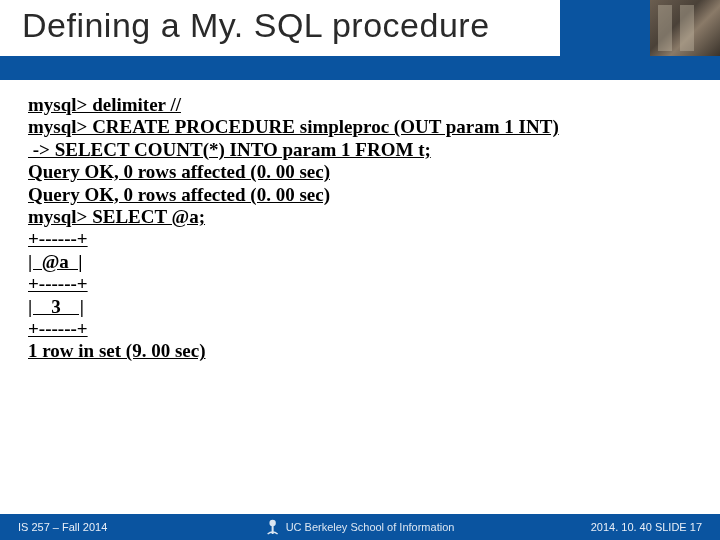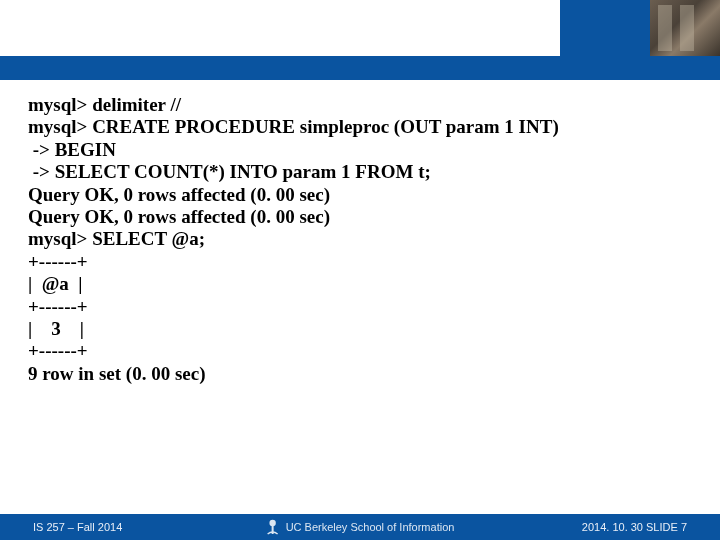--- a/index.html
+++ b/index.html
@@ -55,34 +55,35 @@
     top: 94px;
     width: 664px;
     font-family: "Times New Roman", Times, serif;
     font-size: 19px;
     line-height: 1.18;
     color: #000;
     font-weight: bold;
   }
   .body-area .line {
     white-space: pre;
+    text-decoration: underline;
   }
   .footer {
     position: absolute;
     left: 0;
     bottom: 0;
     width: 720px;
     height: 26px;
     background: #0a54a0;
     color: #e8eef7;
     font-size: 11px;
     display: flex;
     align-items: center;
     justify-content: space-between;
-    padding: 0 33px;
+    padding: 0 18px;
     box-sizing: border-box;
   }
   .footer-center {
     position: absolute;
     left: 50%;
     transform: translateX(-50%);
     display: flex;
     align-items: center;
     gap: 6px;
     color: #dbe6f2;
@@ -94,45 +95,45 @@
     display: inline-block;
     position: relative;
   }
   .berk-logo svg { display:block; }
 </style>
 </head>
 <body>
 
 <div class="title-bar">
   <div class="title-white"></div>
+  <div class="title-text">Defining a My. SQL procedure</div>
   <div class="photo-block"></div>
 </div>
 
 <div class="body-area">
   <div class="line">mysql&gt; delimiter //</div>
   <div class="line">mysql&gt; CREATE PROCEDURE simpleproc (OUT param 1 INT)</div>
-  <div class="line"> -&gt; BEGIN</div>
   <div class="line"> -&gt; SELECT COUNT(*) INTO param 1 FROM t;</div>
   <div class="line">Query OK, 0 rows affected (0. 00 sec)</div>
   <div class="line">Query OK, 0 rows affected (0. 00 sec)</div>
   <div class="line">mysql&gt; SELECT @a;</div>
   <div class="line">+------+</div>
   <div class="line">|  @a  |</div>
   <div class="line">+------+</div>
   <div class="line">|    3    |</div>
   <div class="line">+------+</div>
-  <div class="line">9 row in set (0. 00 sec)</div>
+  <div class="line">1 row in set (9. 00 sec)</div>
 </div>
 
 <div class="footer">
   <span>IS 257 – Fall 2014</span>
   <span class="footer-center">
     <span class="berk-logo">
       <svg viewBox="0 0 14 18" width="14" height="18">
         <circle cx="7" cy="5" r="3.2" fill="#dbe6f2"></circle>
         <rect x="6" y="7" width="2" height="9" fill="#dbe6f2"></rect>
         <path d="M2 16 Q7 12 12 16" stroke="#dbe6f2" stroke-width="1.5" fill="none"></path>
       </svg>
     </span>
     <span>UC Berkeley School of Information</span>
   </span>
-  <span>2014. 10. 30 SLIDE 7</span>
+  <span>2014. 10. 40 SLIDE 17</span>
 </div>
 
 </body></html>

